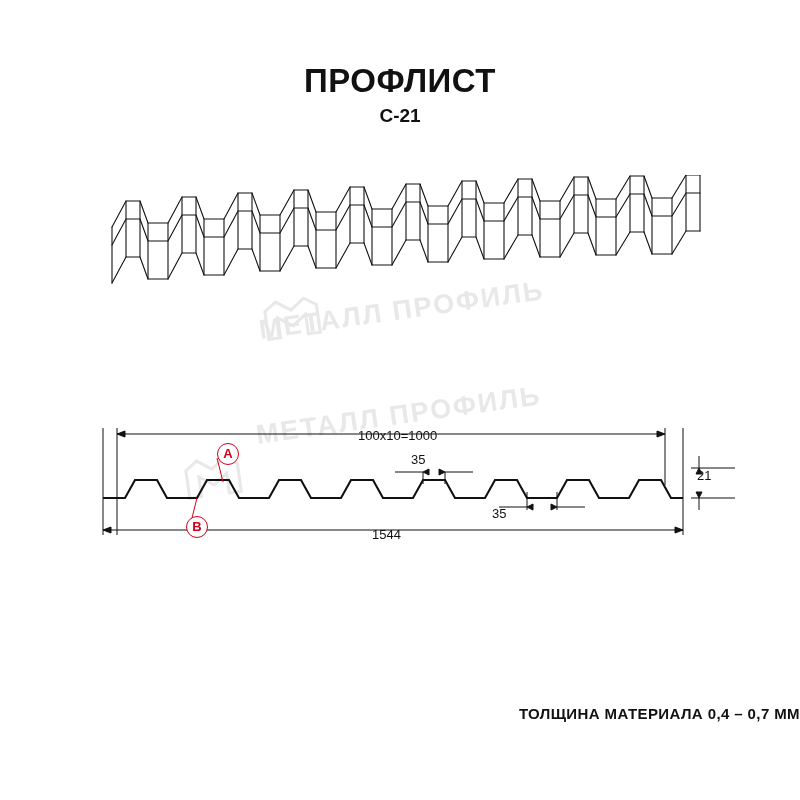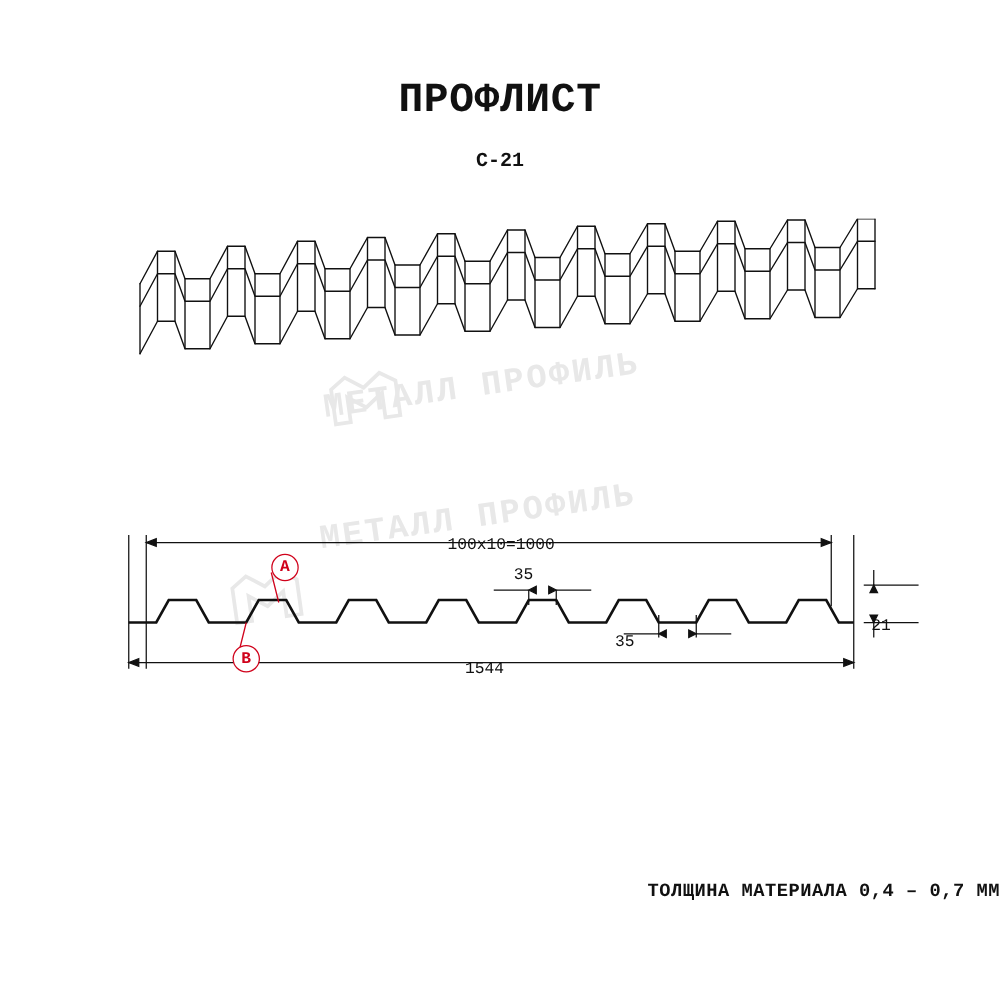--- a/index.html
+++ b/index.html
@@ -12,41 +12,40 @@
     background: #ffffff;
     font-family: "Liberation Sans", sans-serif;
     color: #1a1a1a;
     position: relative;
     overflow: hidden;
   }
   .page {
     position: relative;
     width: 800px;
     height: 800px;
-    font-family: Liberation Mono, monospace;
   }
 
   
   .header {
     position: absolute;
     left: 0;
     top: 62px;
     width: 800px;
     text-align: center;
   }
   .title {
     font-size: 33px;
     font-weight: bold;
     letter-spacing: 0.5px;
     line-height: 38px;
     color: #111;
   }
   .subtitle {
-    margin-top: 20px;
-    font-size: 16px;
+    margin-top: 5px;
+    font-size: 19px;
     font-weight: bold;
     color: #111;
   }
 
   
   .watermark {
     position: absolute;
     color: #e8e8e8;
     font-weight: bold;
     letter-spacing: 2px;
@@ -114,21 +113,21 @@
   .dim {
     position: absolute;
     font-size: 13px;
     color: #111;
     white-space: nowrap;
   }
   .dim-total   { left: 358px; top: 416px; margin-top: 12px; }
   .dim-bottom  { left: 372px; top: 527px; }
   .dim-35a     { left: 411px; top: 452px; }
   .dim-35b     { left: 492px; top: 506px; }
-  .dim-21      { left: 697px; top: 493px; }
+  .dim-21      { left: 697px; top: 468px; }
 
   
   .footer {
     position: absolute;
     left: 0;
     top: 705px;
     width: 800px;
     text-align: right;
     font-size: 15px;
     font-weight: bold;

